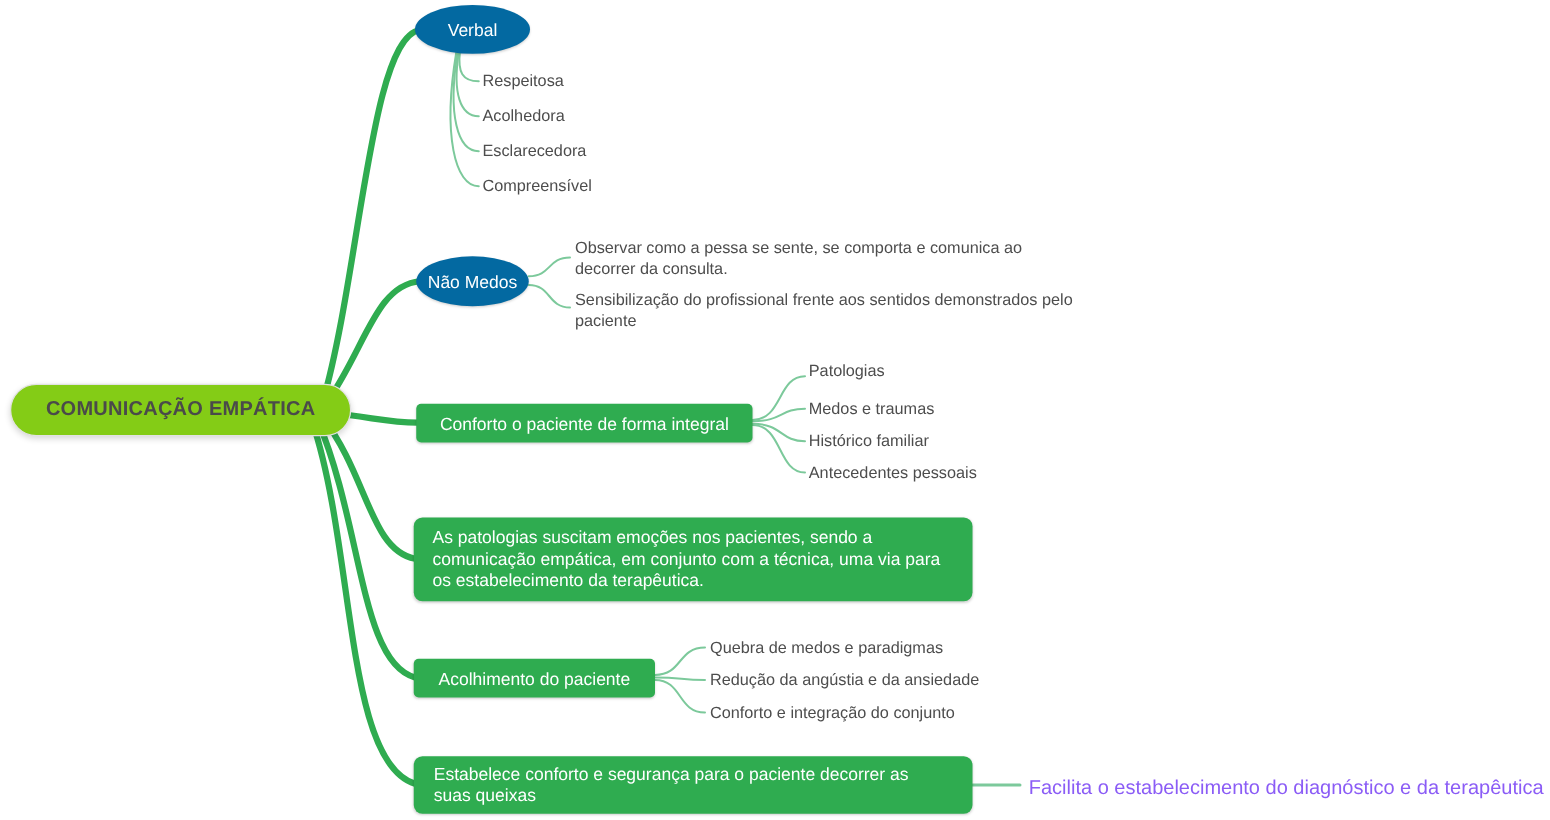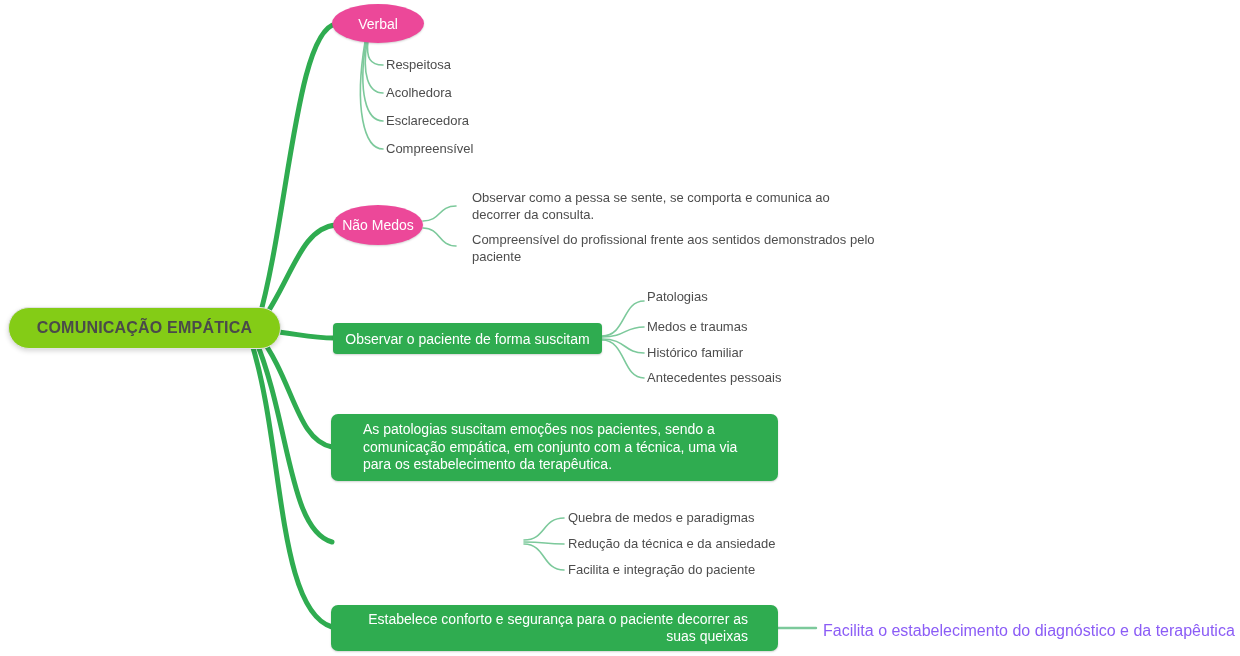--- a/index.html
+++ b/index.html
@@ -19,49 +19,49 @@
 
   .root-node {
     left: 8px; top: 307px; width: 273px; height: 42px;
     background: #84cc16; border: 1px solid #e2e2e2; border-radius: 21px;
     box-shadow: 0 2px 5px rgba(0,0,0,0.16);
     font-weight: bold; font-size: 16px; color: #4a4a4a;
     letter-spacing: 0.2px; z-index: 3; cursor: pointer;
   }
 
   .ellipse-node {
-    background: #ec4899; border-radius: 50%;
+    background: #0369a1; border-radius: 50%;
     color: #ffffff; font-size: 14px; z-index: 2; cursor: pointer;
     box-shadow: 0 1px 2px rgba(0,0,0,0.18);
   }
   .ellipse-verbal { left: 332px; top: 4px; width: 92px; height: 39px; }
   .ellipse-nao-verbal { left: 333px; top: 205px; width: 90px; height: 40px; }
 
   .rect-node {
     background: #2fac50; color: #ffffff; font-size: 14px; z-index: 2;
     cursor: pointer; box-shadow: 0 1px 2px rgba(0,0,0,0.18);
   }
   .rect-integral { left: 333px; top: 323px; width: 269px; height: 31px; border-radius: 4px; }
   .rect-patologias {
     left: 331px; top: 414px; width: 447px; height: 67px; border-radius: 7px;
-    justify-content: flex-start; text-align: left; padding: 0 12px 0 32px; line-height: 17.5px;
+    justify-content: flex-start; text-align: left; padding: 0 12px 0 15px; line-height: 17.5px;
   }
   .rect-acolhimento { left: 331px; top: 527px; width: 193px; height: 31px; border-radius: 4px; }
   .rect-estabelece {
     left: 331px; top: 605px; width: 447px; height: 46px; border-radius: 7px;
-    justify-content: flex-start; text-align: right; padding: 0 30px 0 16px; line-height: 17.5px;
+    justify-content: flex-start; text-align: left; padding: 0 30px 0 16px; line-height: 17.5px;
   }
 
   .leaf {
     position: absolute; font-size: 13px; color: #4d4d4d;
     white-space: nowrap; line-height: 18px; z-index: 2; cursor: pointer;
   }
   .leaf-block {
     position: absolute; font-size: 13px; color: #4d4d4d;
-    line-height: 17px; z-index: 2; cursor: pointer; margin-left: 12px;
+    line-height: 17px; z-index: 2; cursor: pointer;
   }
   .leaf-large {
     position: absolute; font-size: 16px; color: #8b5cf6;
     white-space: nowrap; line-height: 22px; z-index: 2; cursor: pointer;
   }
 
   
   .lf-respeitosa    { left: 386px; top: 56px; }
   .lf-acolhedora    { left: 386px; top: 84px; }
   .lf-esclarecedora { left: 386px; top: 112px; }
@@ -121,30 +121,31 @@
   <div class="node root-node">COMUNICAÇÃO EMPÁTICA</div>
 
   <div class="node ellipse-node ellipse-verbal">Verbal</div>
   <div class="leaf lf-respeitosa">Respeitosa</div>
   <div class="leaf lf-acolhedora">Acolhedora</div>
   <div class="leaf lf-esclarecedora">Esclarecedora</div>
   <div class="leaf lf-compreensivel">Compreensível</div>
 
   <div class="node ellipse-node ellipse-nao-verbal">Não Medos</div>
   <div class="leaf-block lf-nv1">Observar como a pessa se sente, se comporta e comunica ao decorrer da consulta.</div>
-  <div class="leaf-block lf-nv2">Compreensível do profissional frente aos sentidos demonstrados pelo paciente</div>
+  <div class="leaf-block lf-nv2">Sensibilização do profissional frente aos sentidos demonstrados pelo paciente</div>
 
-  <div class="node rect-node rect-integral">Observar o paciente de forma suscitam</div>
+  <div class="node rect-node rect-integral">Conforto o paciente de forma integral</div>
   <div class="leaf lf-patologias">Patologias</div>
   <div class="leaf lf-medos">Medos e traumas</div>
   <div class="leaf lf-historico">Histórico familiar</div>
   <div class="leaf lf-antecedentes">Antecedentes pessoais</div>
 
   <div class="node rect-node rect-patologias">As patologias suscitam emoções nos pacientes, sendo a comunicação empática, em conjunto com a técnica, uma via para os estabelecimento da terapêutica.</div>
 
+  <div class="node rect-node rect-acolhimento">Acolhimento do paciente</div>
   <div class="leaf lf-quebra">Quebra de medos e paradigmas</div>
-  <div class="leaf lf-reducao">Redução da técnica e da ansiedade</div>
-  <div class="leaf lf-conforto">Facilita e integração do paciente</div>
+  <div class="leaf lf-reducao">Redução da angústia e da ansiedade</div>
+  <div class="leaf lf-conforto">Conforto e integração do conjunto</div>
 
   <div class="node rect-node rect-estabelece">Estabelece conforto e segurança para o paciente decorrer as suas queixas</div>
   <div class="leaf-large lf-facilita">Facilita o estabelecimento do diagnóstico e da terapêutica</div>
 
 </div>
 
 </body></html>

